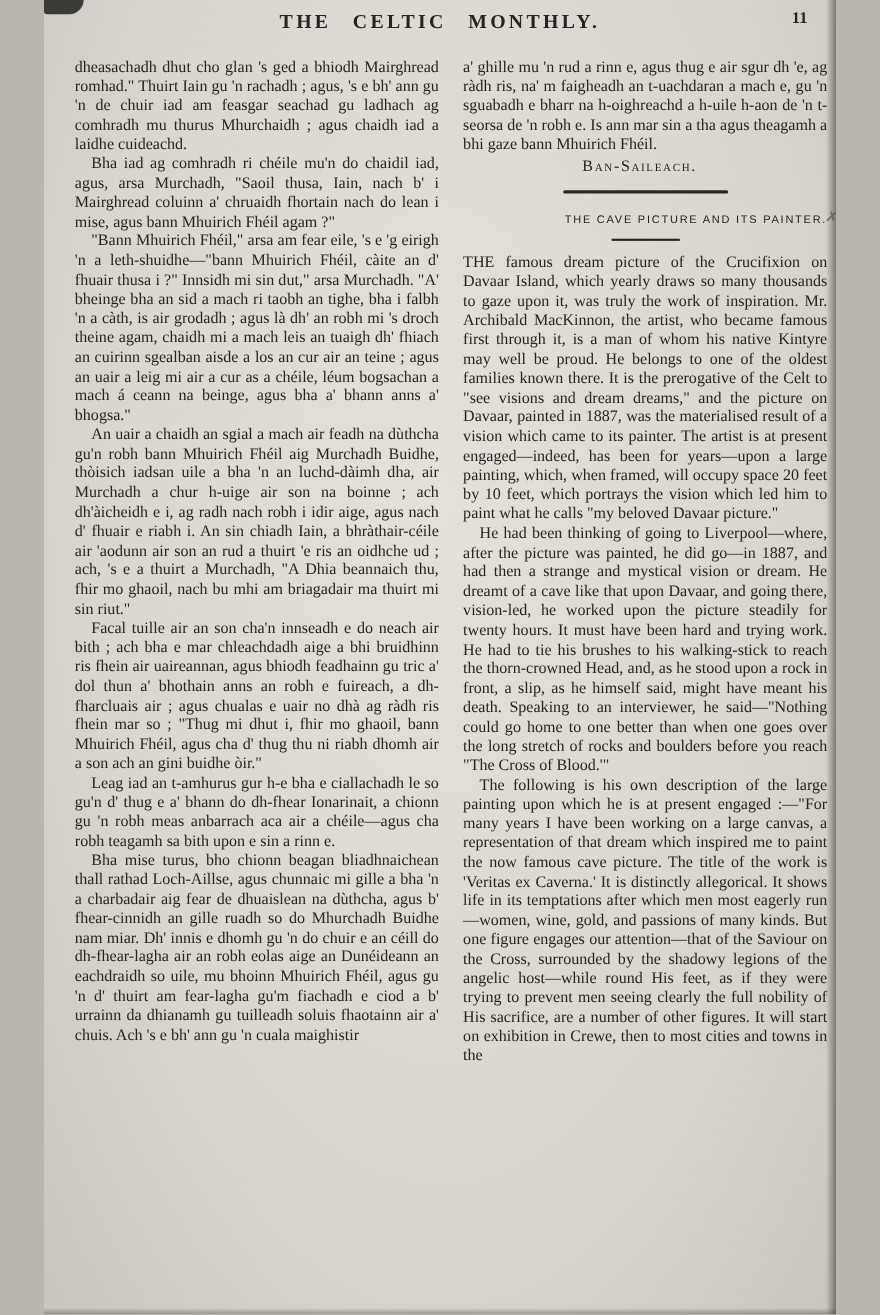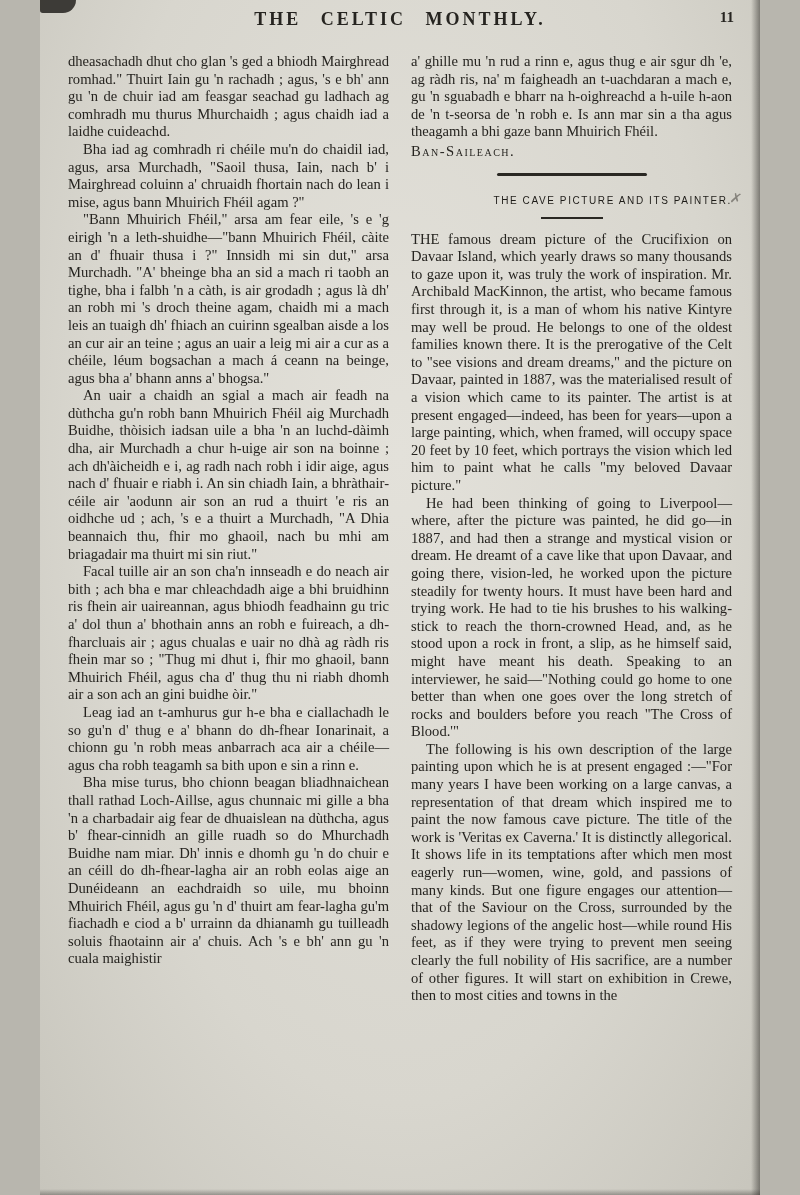--- a/index.html
+++ b/index.html
@@ -42,33 +42,33 @@
     letter-spacing: 3px;
     word-spacing: 12px;
   }
   .page-number {
     position: absolute; right: 26px; top: 9px;
     font-size: 15px; font-weight: bold;
   }
   .columns {
     display: flex;
     gap: 22px;
-    padding: 6px 28px 0 28px;
+    padding: 6px 8px 0 28px;
   }
   .col {
     flex: 1;
     min-width: 0;
     font-size: 14.6px;
     line-height: 17.6px;
     text-align: justify;
   }
   .col p { margin: 0; text-indent: 15px; }
   .col p.cont { text-indent: 0; }
   .signature {
-    text-align: left;
+    text-align: center;
     padding-right: 10px;
     font-variant: small-caps;
     letter-spacing: 1.5px;
     margin: 2px 0 6px 0;
   }
   .rule-thick {
     width: 150px; height: 3px;
     background: #2a2823;
     border-radius: 2px;
     margin: 12px auto 16px auto;

